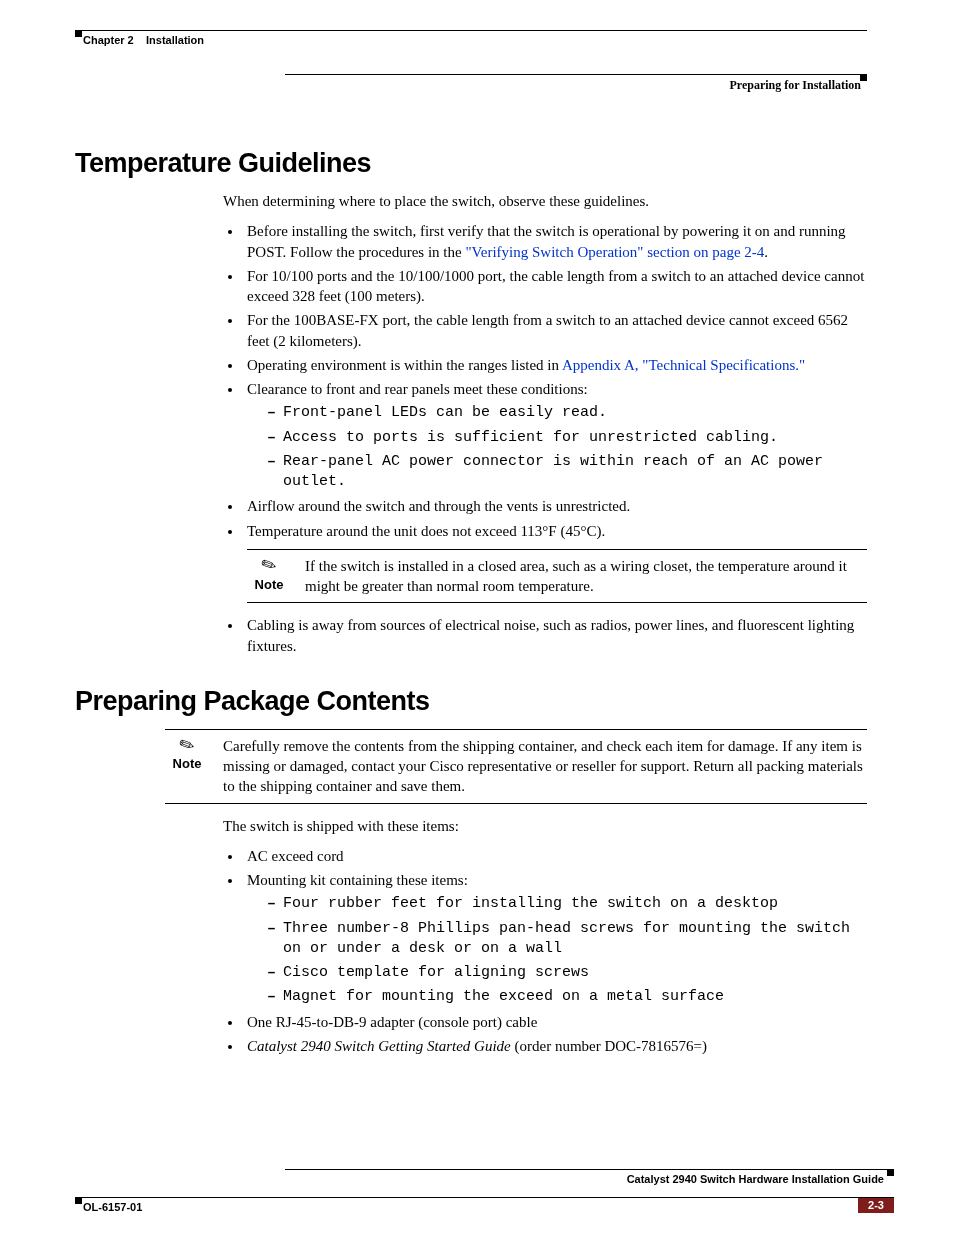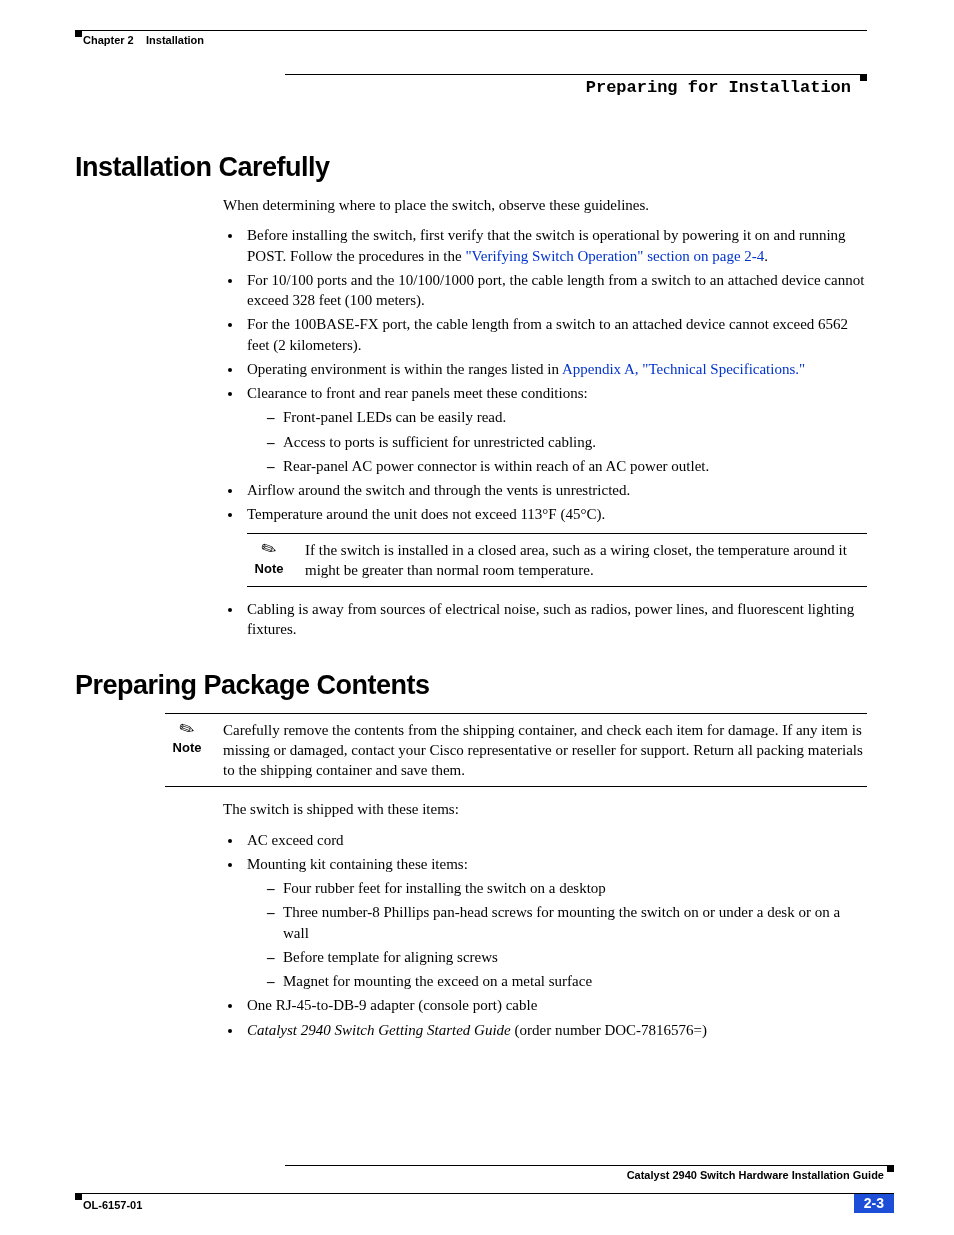--- a/index.html
+++ b/index.html
@@ -45,26 +45,26 @@
     content: "";
     position: absolute;
     right: 0; top: -1px;
     width: 7px; height: 7px;
     background: #000;
   }
   .top-sub-right-region {
     margin-left: 210px;
   }
   .prep-line {
-    font-family: Liberation Mono, monospace;
-    font-size: 17px;
+    font-family: Liberation Serif, serif;
+    font-size: 12px;
     font-weight: bold;
     text-align: right;
     margin-top: 3px;
-    margin-right: 16px;
+    margin-right: 6px;
   }
 
   h2.sect {
     font-family: Arial, Helvetica, sans-serif;
     font-weight: bold;
     font-size: 27px;
     margin: 55px 0 12px 0;
     letter-spacing: -0.5px;
   }
   h2.sect.smallgap { margin-top: 30px; }
@@ -89,20 +89,21 @@
   ul.b2 {
     list-style: none;
     margin: 4px 0 4px 20px;
     padding: 0;
   }
   ul.b2 > li {
     margin: 4px 0;
     line-height: 1.35;
     position: relative;
     padding-left: 16px;
+    font-family: Liberation Mono, monospace;
   }
   ul.b2 > li::before {
     content: "–";
     position: absolute;
     left: 0;
     font-weight: bold;
   }
   a.docref { color: #0033cc; text-decoration: none; }
   em.title { font-style: italic; }
 
@@ -187,45 +188,45 @@
     align-items: center;
     margin-top: 3px;
   }
   .foot-left {
     font-family: Arial, Helvetica, sans-serif;
     font-size: 11px;
     font-weight: bold;
     margin-left: 8px;
   }
   .pg-badge {
-    background: #1d4ed8;
+    background: #7f1d1d;
     color: #fff;
     font-family: Arial, Helvetica, sans-serif;
-    font-size: 14px;
+    font-size: 11px;
     font-weight: bold;
     padding: 2px 10px;
     margin-top: -4px;
   }
 </style>
 </head>
 <body>
 
 <div class="page">
 
   <div class="top-rule"></div>
   <div class="chapter-line">
     <span>Chapter 2</span>&nbsp;&nbsp;&nbsp;
     <span class="thin">Installation</span>
   </div>
   <div class="top-sub-right-region">
     <div class="top-sub"></div>
     <div class="prep-line">Preparing for Installation</div>
   </div>
 
-  <h2 class="sect">Installation Carefully</h2>
+  <h2 class="sect">Temperature Guidelines</h2>
 
   <div class="body-block">
     <p class="para">When determining where to place the switch, observe these guidelines.</p>
 
     <ul class="b1">
       <li>
         <span>Before installing the switch, first verify that the switch is operational by powering it on and running POST. Follow the procedures in the </span><a class="docref" href="#">"Verifying Switch Operation" section on page 2-4</a><span>.</span>
       </li>
       <li>For 10/100 ports and the 10/100/1000 port, the cable length from a switch to an attached device cannot exceed 328 feet (100 meters).</li>
       <li>For the 100BASE-FX port, the cable length from a switch to an attached device cannot exceed 6562 feet (2 kilometers).</li>
@@ -271,21 +272,21 @@
 
   <div class="body-block">
     <p class="para">The switch is shipped with these items:</p>
     <ul class="b1">
       <li>AC exceed cord</li>
       <li>
         <span>Mounting kit containing these items:</span>
         <ul class="b2">
           <li>Four rubber feet for installing the switch on a desktop</li>
           <li>Three number-8 Phillips pan-head screws for mounting the switch on or under a desk or on a wall</li>
-          <li>Before template for aligning screws</li>
+          <li>Cisco template for aligning screws</li>
           <li>Magnet for mounting the exceed on a metal surface</li>
         </ul>
       </li>
       <li>One RJ-45-to-DB-9 adapter (console port) cable</li>
       <li>
         <em class="title">Catalyst 2940 Switch Getting Started Guide</em><span> (order number DOC-7816576=)</span>
       </li>
     </ul>
   </div>
 

